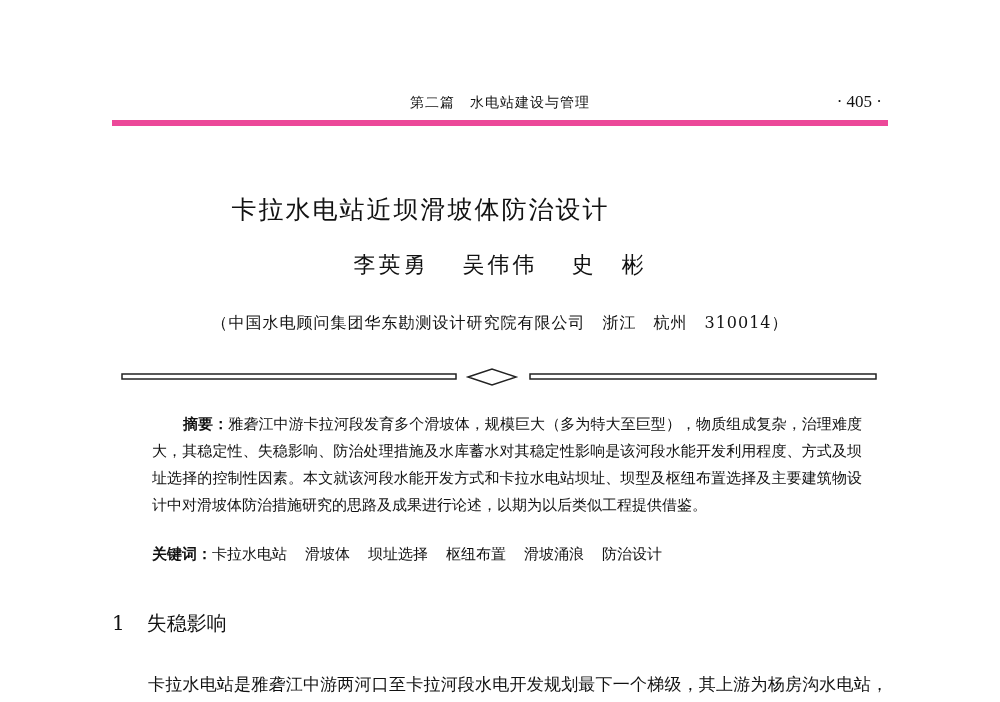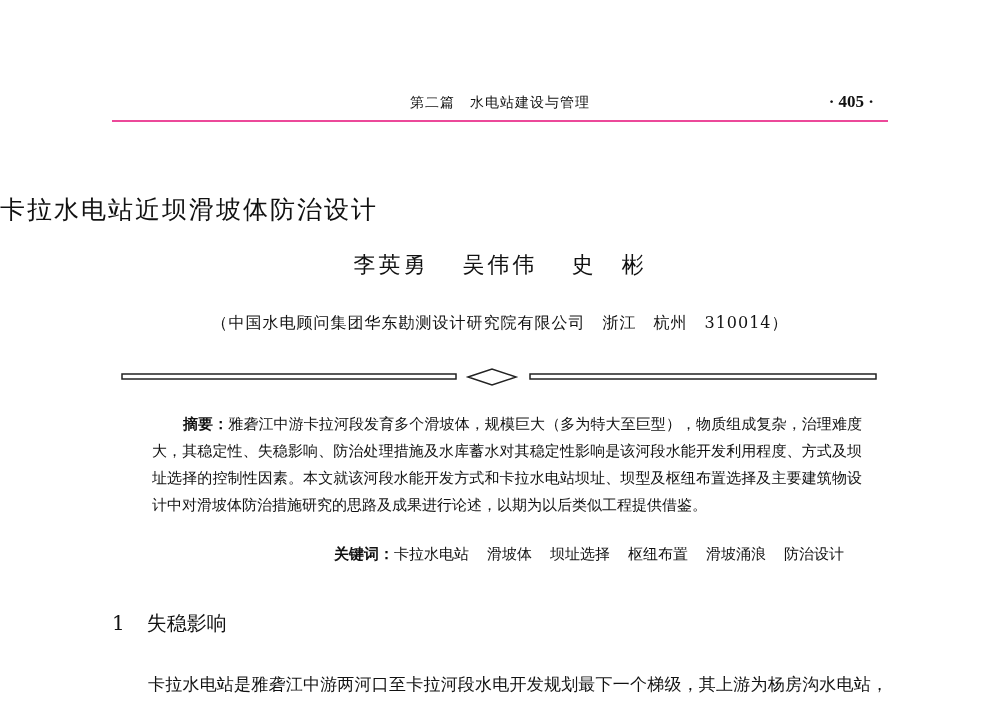--- a/index.html
+++ b/index.html
@@ -2,33 +2,32 @@
 <html><head>
   <meta charset="utf-8">
   <style>
     html, body { margin: 0; padding: 0; background: #ffffff; }
     body {
       width: 1000px; height: 702px; overflow: hidden; position: relative;
       font-family: "DejaVu Serif", "Liberation Serif", serif; color: #111;
     }
     .running-header {
       position: absolute; left: 112px; top: 88px; width: 776px; height: 32px;
-      border-bottom: 2px solid #ec4899;
+      border-bottom: 6px solid #ec4899;
     }
     .rh-title {
       position: absolute; left: 0; right: 0; top: 6px; text-align: center;
       font-size: 14px; letter-spacing: 1px;
     }
     .rh-page {
-      position: absolute; right: 14px; top: 4px; font-size: 17px;
+      position: absolute; right: 6px; top: 4px; font-size: 17px;
       font-family: "Liberation Serif", serif;
-      font-weight: bold;
     }
     .title {
-      position: absolute; left: 0; width: 841px; top: 176px; 
+      position: absolute; left: 0; width: 841px; top: 176px; text-align: center;
       font-family: "DejaVu Sans", "Liberation Sans", sans-serif;
       font-size: 25px; letter-spacing: 2px; font-weight: normal;
     }
     .authors {
       position: absolute; left: 0; width: 1000px; top: 250px; text-align: center;
       font-size: 22px; letter-spacing: 3px;
     }
     .authors span { margin: 0 12px; }
     .affiliation {
       position: absolute; left: 0; width: 1000px; top: 313px; text-align: center;
@@ -39,21 +38,21 @@
     }
     .abstract {
       position: absolute; left: 152px; top: 411px; width: 710px;
       font-size: 15px; line-height: 27px;
       font-family: "DejaVu Sans", "Liberation Sans", sans-serif;
       text-align: justify; text-align-last: left;
     }
     .abstract .label { font-weight: bold; margin-left: 31px; }
     .keywords {
       position: absolute; left: 152px; top: 545px; width: 710px;
-      font-size: 15px; font-family: "DejaVu Sans", "Liberation Sans", sans-serif; text-align: right;
+      font-size: 15px; font-family: "DejaVu Sans", "Liberation Sans", sans-serif;
     }
     .keywords .label { font-weight: bold; }
     .keywords .kw { margin-right: 18px; }
     .section-heading {
       position: absolute; left: 112px; top: 610px; font-size: 20px;
     }
     .section-heading .num { margin-right: 22px; }
     .body-text {
       position: absolute; left: 112px; top: 651px; width: 776px;
       font-size: 17px; line-height: 32px; text-indent: 36px;

